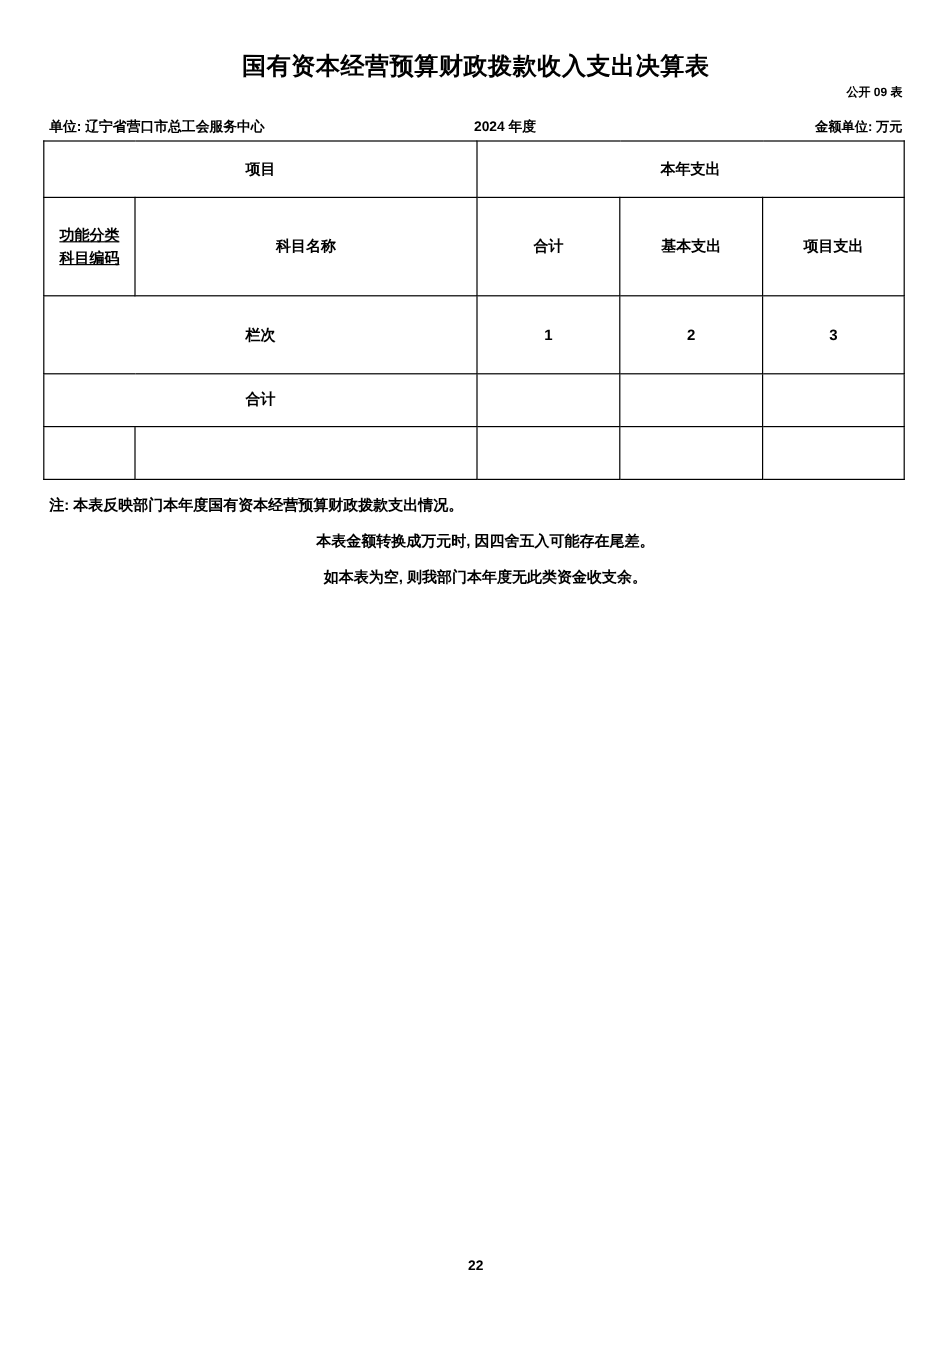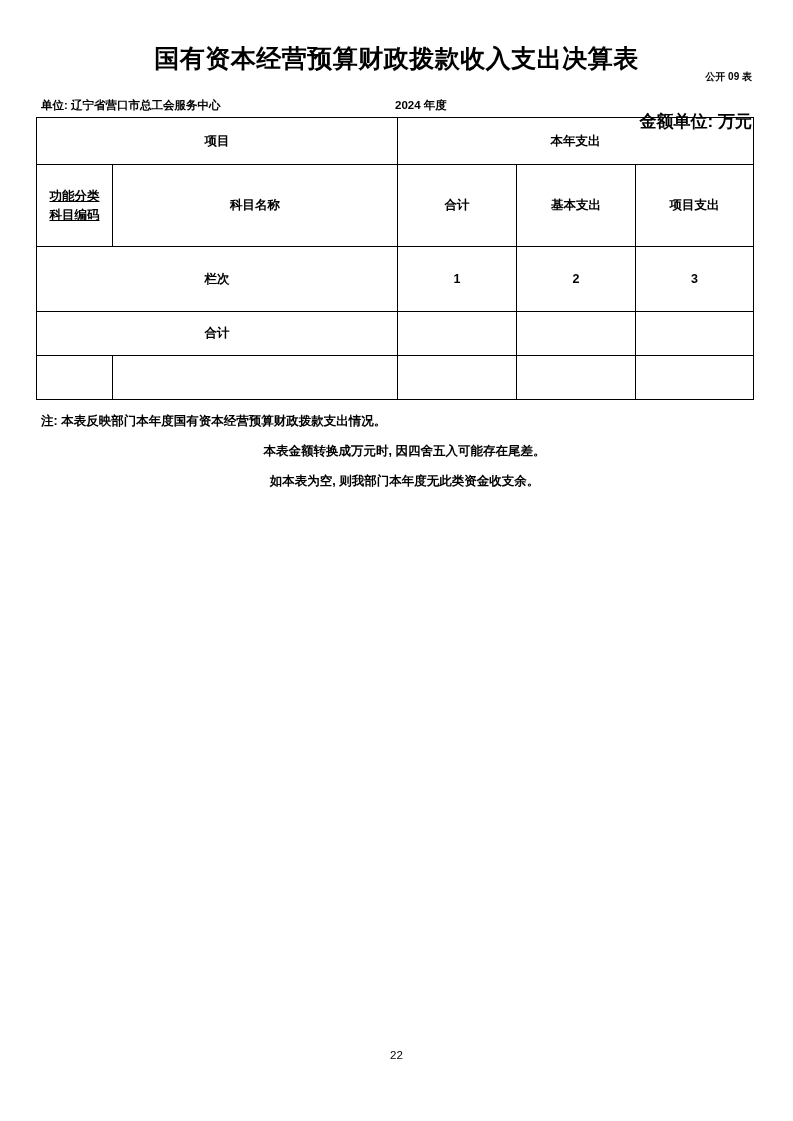--- a/index.html
+++ b/index.html
@@ -20,21 +20,21 @@
     left: 0; top: 0;
     width: 793px;
     height: 1121px;
   }
   .title {
     position: absolute;
     left: 0;
     top: 42px;
     width: 793px;
     text-align: center;
-    font-size: 25px;
+    font-size: 20px;
     font-weight: bold;
     letter-spacing: 0.5px;
   }
   .form-no {
     position: absolute;
     right: 41px;
     top: 70px;
     font-size: 10px;
     font-weight: bold;
     text-align: right;
@@ -59,22 +59,22 @@
     left: 328px;
     top: 0;
     font-size: 11.5px;
     font-weight: bold;
     white-space: nowrap;
     margin-left: 26px;
   }
   .meta .amount-unit {
     position: absolute;
     right: 0;
-    top: 12px;
-    font-size: 17px;
+    top: 0;
+    font-size: 11px;
     font-weight: bold;
     white-space: nowrap;
   }
 
   table.decl {
     position: absolute;
     left: 36px;
     top: 117px;
     width: 717px;
     border-collapse: collapse;
@@ -121,21 +121,21 @@
     padding-left: 27px;
     text-align: center;
   }
   .page-number {
     position: absolute;
     left: 0;
     bottom: 60px;
     width: 793px;
     text-align: center;
     font-size: 11.5px;
-    font-weight: normal;
+    font-weight: bold;
   }
 </style>
 </head>
 <body>
 
 <div class="page">
 
   <div class="title">国有资本经营预算财政拨款收入支出决算表</div>
 
   <div class="form-no">公开 09 表</div>

